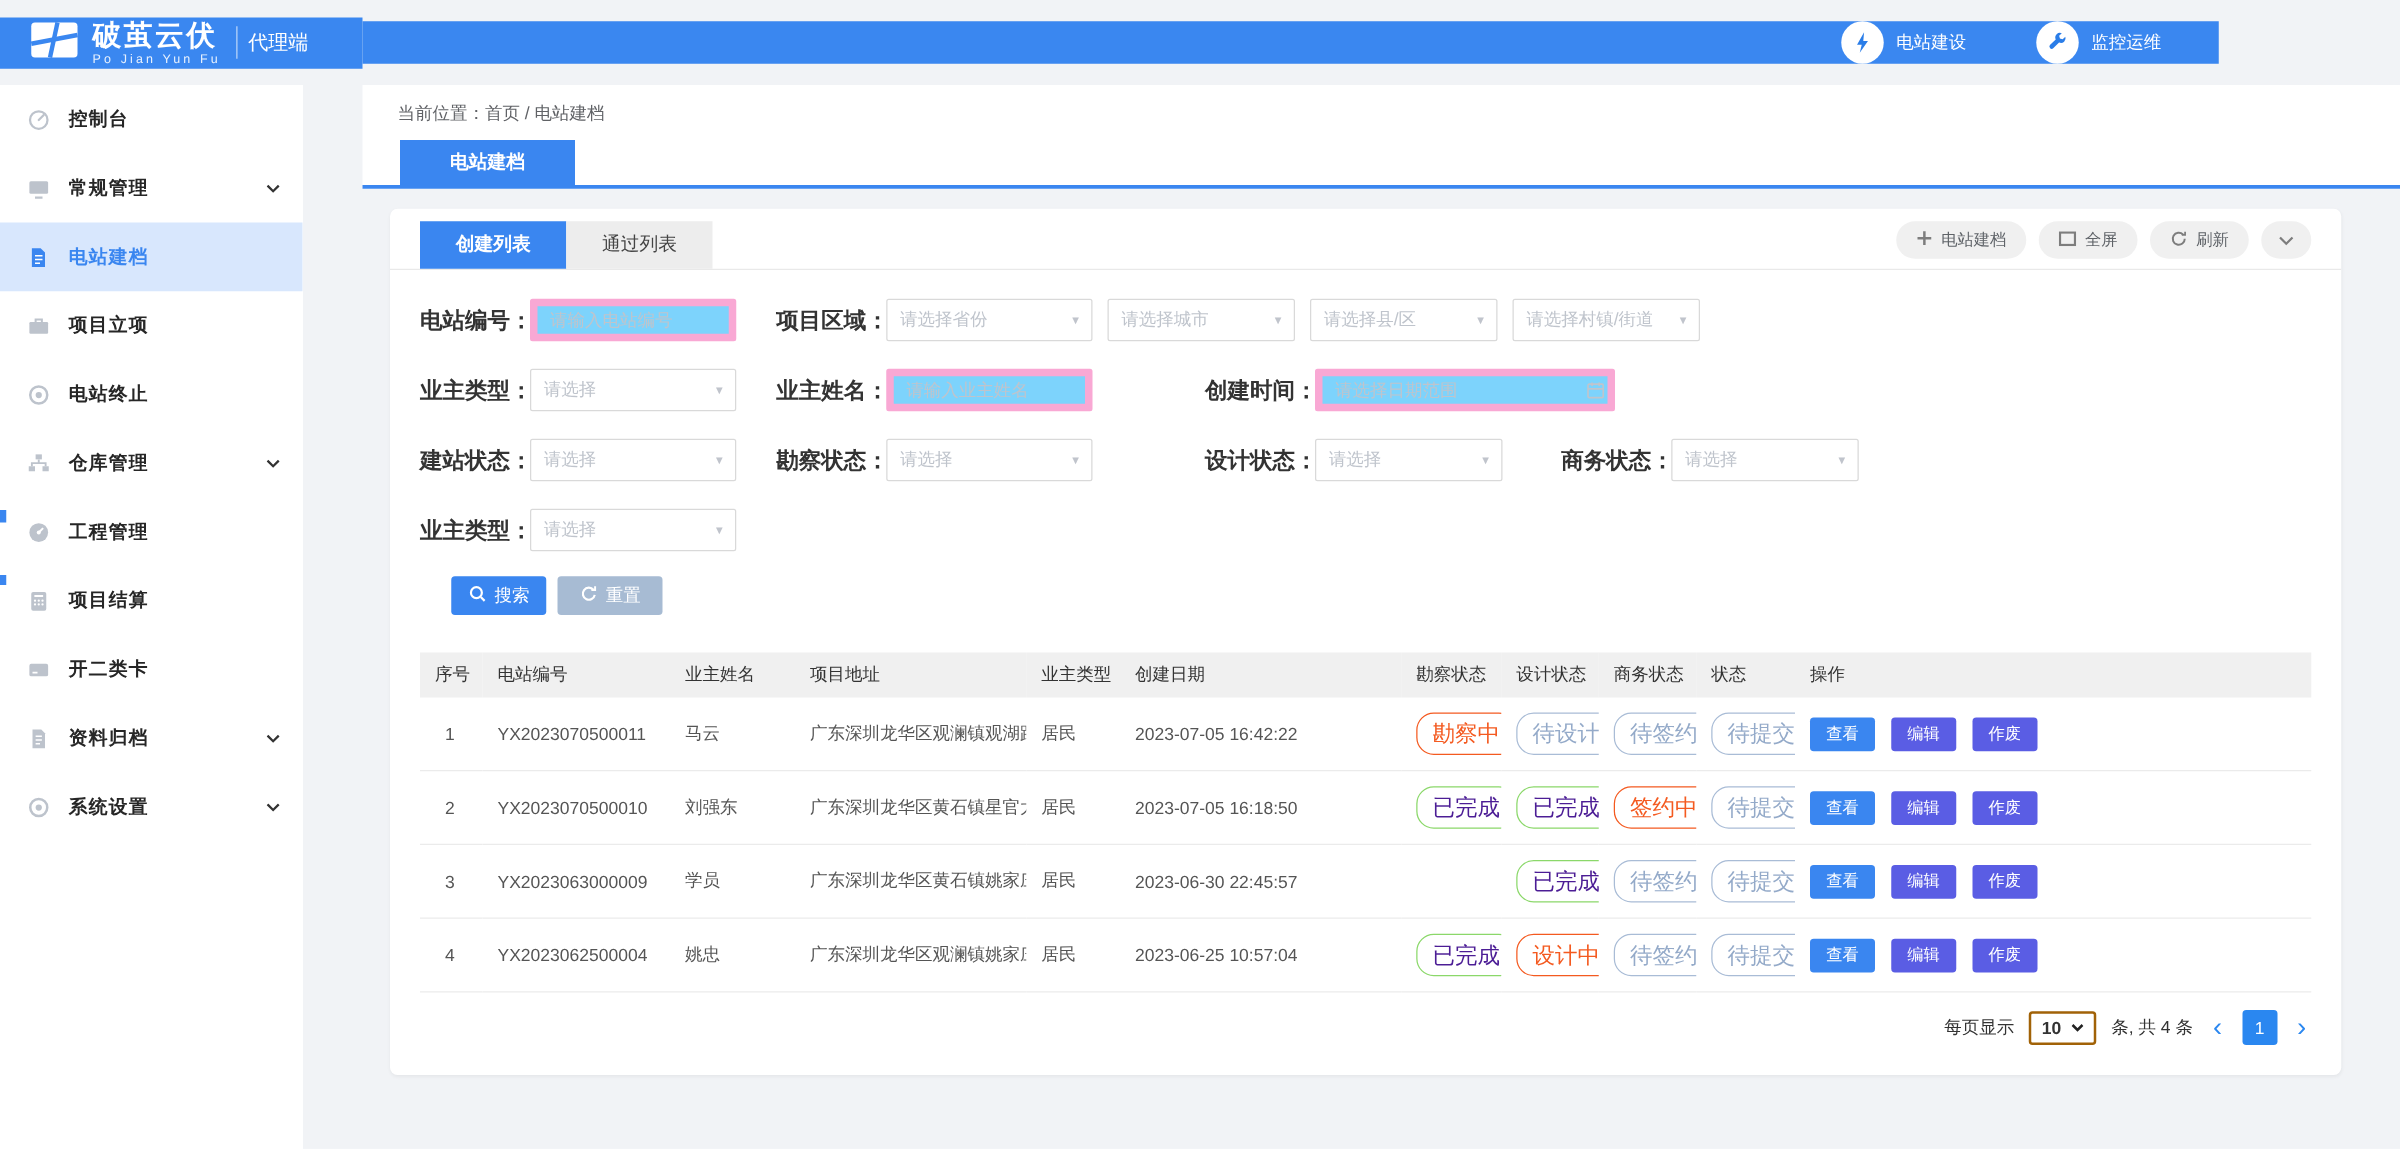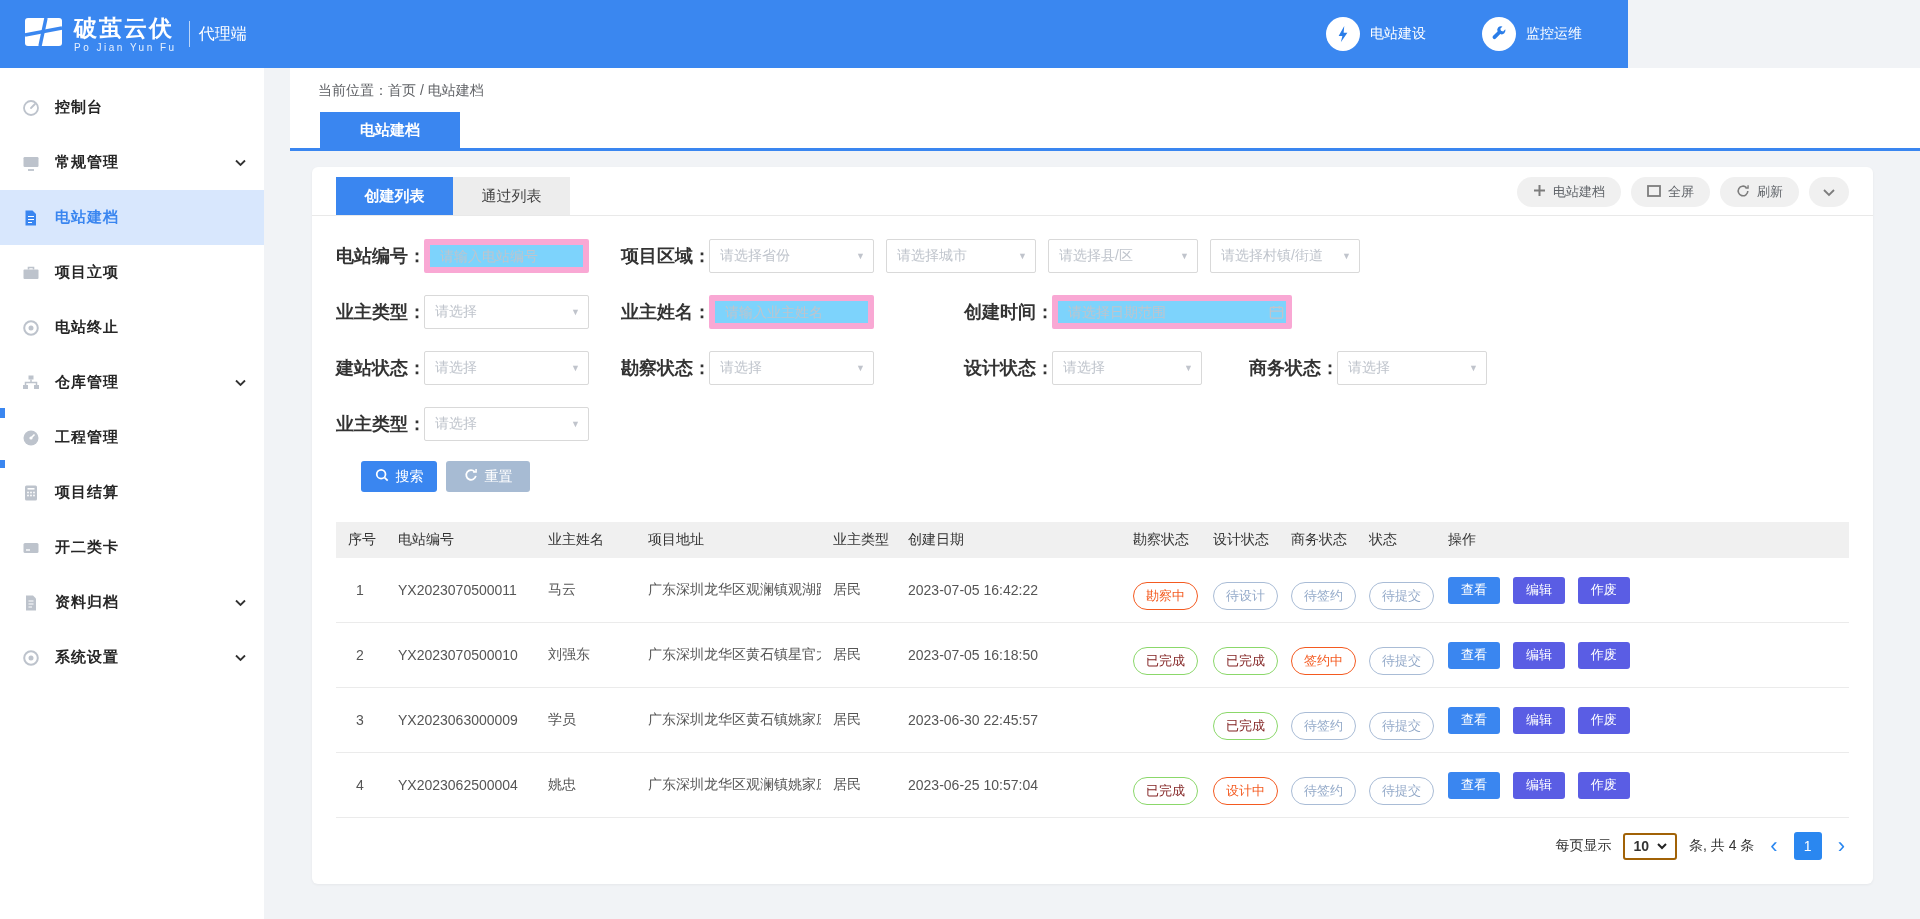--- a/index.html
+++ b/index.html
@@ -1,38 +1,38 @@
 <!DOCTYPE html>
 <html><head>
 <meta charset="utf-8">
 <style>
   * { box-sizing: border-box; margin: 0; padding: 0; }
   html,body { width:1920px; height:919px; overflow:hidden;
     font-family:"Liberation Sans","DejaVu Sans",sans-serif; background:#f1f3f6; }
 
   
-  .hdr { position:fixed; top:0; left:0; width:1628px; height:68px; display:flex; z-index:10; }
+  .hdr { position:fixed; top:0; left:0; width:1775px; height:68px; display:flex; z-index:10;align-items:center; }
   .logo-block { width:290px; background:#3a87f0; display:flex; align-items:center; padding-left:24px; flex:0 0 auto; }
   .logo-mark { margin-right:10px; }
   .logo-txt .cn { color:#fff; font-size:23px; font-weight:bold; letter-spacing:2px; line-height:24px;}
   .logo-txt .en { color:rgba(255,255,255,.88); font-size:10px; letter-spacing:2.5px; margin-top:2px;}
   .logo-sep { width:1px; height:26px; background:rgba(255,255,255,.65); margin:0 9px 0 12px; }
   .portal { color:#fff; font-size:16px; }
   .hdr-dark { display:flex; background:#2173dd; flex:0 0 auto; }
   .hdr-user { display:flex; align-items:center; gap:13px; padding:0 30px 0 22px; border-right:1px solid rgba(255,255,255,.22); cursor:pointer;}
   .avatar { width:38px; height:38px; border-radius:50%; background:#fff; display:flex; align-items:center; justify-content:center; }
   .hdr-user-name { color:#fff; font-size:15px; }
   .hdr-sq { width:100px; display:flex; align-items:center; justify-content:center; border-right:1px solid rgba(255,255,255,.22); cursor:pointer; }
   .hdr-fill { flex:1; background:#3a87f0; display:flex; align-items:center; justify-content:flex-end; gap:56px; padding-right:46px; }
   .hdr-link { display:flex; align-items:center; gap:10px; cursor:pointer; }
   .circ { width:34px; height:34px; border-radius:50%; background:#fff; display:flex; align-items:center; justify-content:center; }
   .hdr-link span.lbl { color:#fff; font-size:14px; }
 
   
-  .sidebar { position:fixed; top:68px; left:0; width:264px; height:851px; background:#fff; padding-top:12px; z-index:5; }
+  .sidebar { position:fixed; top:68px; left:0; width:242px; height:851px; background:#fff; z-index:5; }
   .side-item { position:relative; height:55px; display:flex; align-items:center; padding-left:22px; cursor:pointer; }
   .s-ico { width:20px; height:18px; margin-right:13px; display:inline-flex; }
   .s-label { font-size:15px; font-weight:bold; color:#262626; letter-spacing:1px; }
   .side-item.active { background:#d8e7fd; }
   .side-item.active .s-label { color:#3a86f0; }
   .s-chev { position:absolute; right:18px; top:50%; transform:translateY(-50%); display:inline-flex; }
   .side-scroll { position:absolute; left:0; width:5px; background:#3a86f0; }
   .m1 { top:340px; height:10px; }
   .m2 { top:392px; height:8px; }
 
@@ -78,23 +78,23 @@
   .btn-reset { width:84px; background:#a7bbd3; }
 
   
   .tbl-wrap { margin:30px 24px 0 24px; }
   table { width:100%; border-collapse:collapse; table-layout:fixed; }
   thead th { background:#f0f0f0; font-size:14px; font-weight:normal; color:#333; text-align:left;
     padding:9px 6px 9px 12px; white-space:nowrap; }
   tbody td { font-size:14px; color:#555; padding:12px 6px 12px 12px; border-bottom:1px solid #ebebeb;
     white-space:nowrap; overflow:hidden; }
   td.num { padding-left:20px; }
-  .badge { display:inline-block; min-width:42px; text-align:center; padding:4px 12px; border:1px solid; border-radius:14px; font-size:13px;margin-top:12px; }
+  .badge { display:inline-block; min-width:42px; text-align:center; padding:4px 12px; border:1px solid; border-radius:14px; font-size:18px; }
   .badge[data-tone="orange"] { color:#f45a20; border-color:#f45a20; }
-  .badge[data-tone="green"]  { color:#7f1d1d; border-color:#8bd86a; }
+  .badge[data-tone="green"]  { color:#4c1d95; border-color:#8bd86a; }
   .badge[data-tone="steel"]  { color:#94aac9; border-color:#a9bcd6; }
   .act { height:27px; padding:0 13px; border:none; border-radius:3px; color:#fff; font-size:13px; margin-right:9px; cursor:pointer; font-family:inherit; }
   .act-view { background:#3a86f0; } .act-edit, .act-void { background:#5a5de4; }
 
   
   .pager { display:flex; align-items:center; justify-content:flex-end; gap:12px; margin:14px 24px 0 0; font-size:14px; color:#333; }
   .psize { display:flex; align-items:center; gap:8px; border:2px solid #a16207; border-radius:3px; height:27px; padding:0 8px; cursor:pointer; font-weight:bold; }
   .pchev { color:#2a87f0; font-size:22px; line-height:1; cursor:pointer; padding:0 4px; user-select:none; }
   .pcur { width:28px; height:28px; background:#2a87f0; color:#fff; display:flex; align-items:center; justify-content:center;
     border-radius:3px; font-size:14px; cursor:pointer; }

